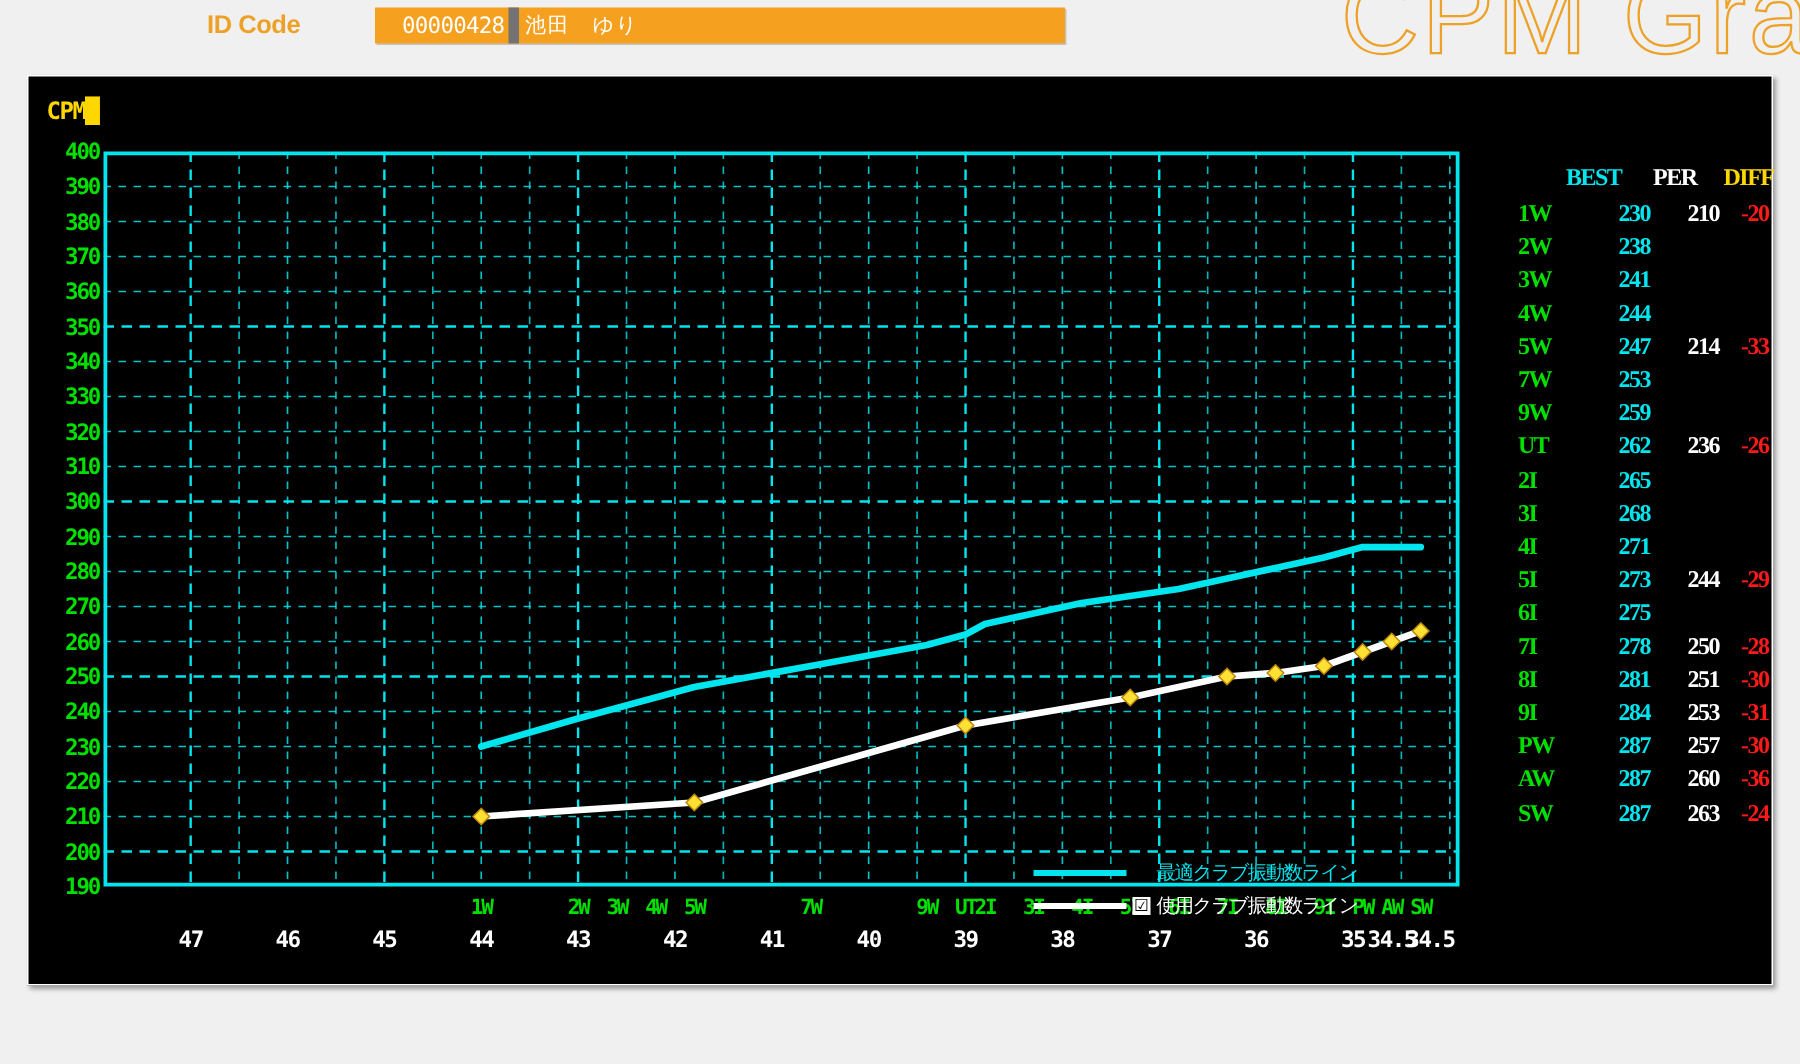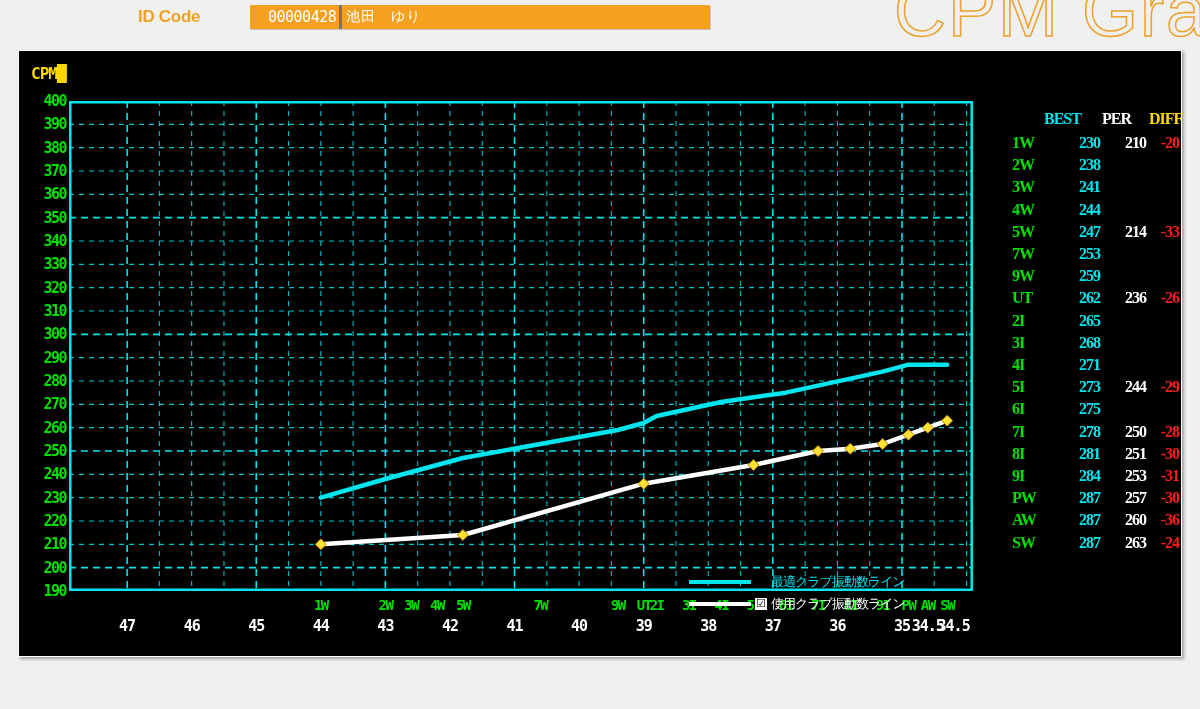--- a/index.html
+++ b/index.html
@@ -38,21 +38,21 @@
   }
   .id-field {
     height:24px; display:flex; align-items:center;
     font-size:15px; color:#ffffff;
     font-family:"DejaVu Sans Mono", monospace;
     letter-spacing:-0.5px;
     padding:0 2px;
   }
   #id-number { width:89px; justify-content:flex-start; padding-left:18px;}
   #id-name {
-    border-left:3px solid #737373;
+    border-left:7px solid #737373;
     padding-left:4px;
     font-family:"DejaVu Sans", sans-serif;
     font-size:14px;
     letter-spacing:1px;
   }
 
   
   #panel {
     position:absolute; left:18px; top:50px;
     width:1164px; height:607px;

